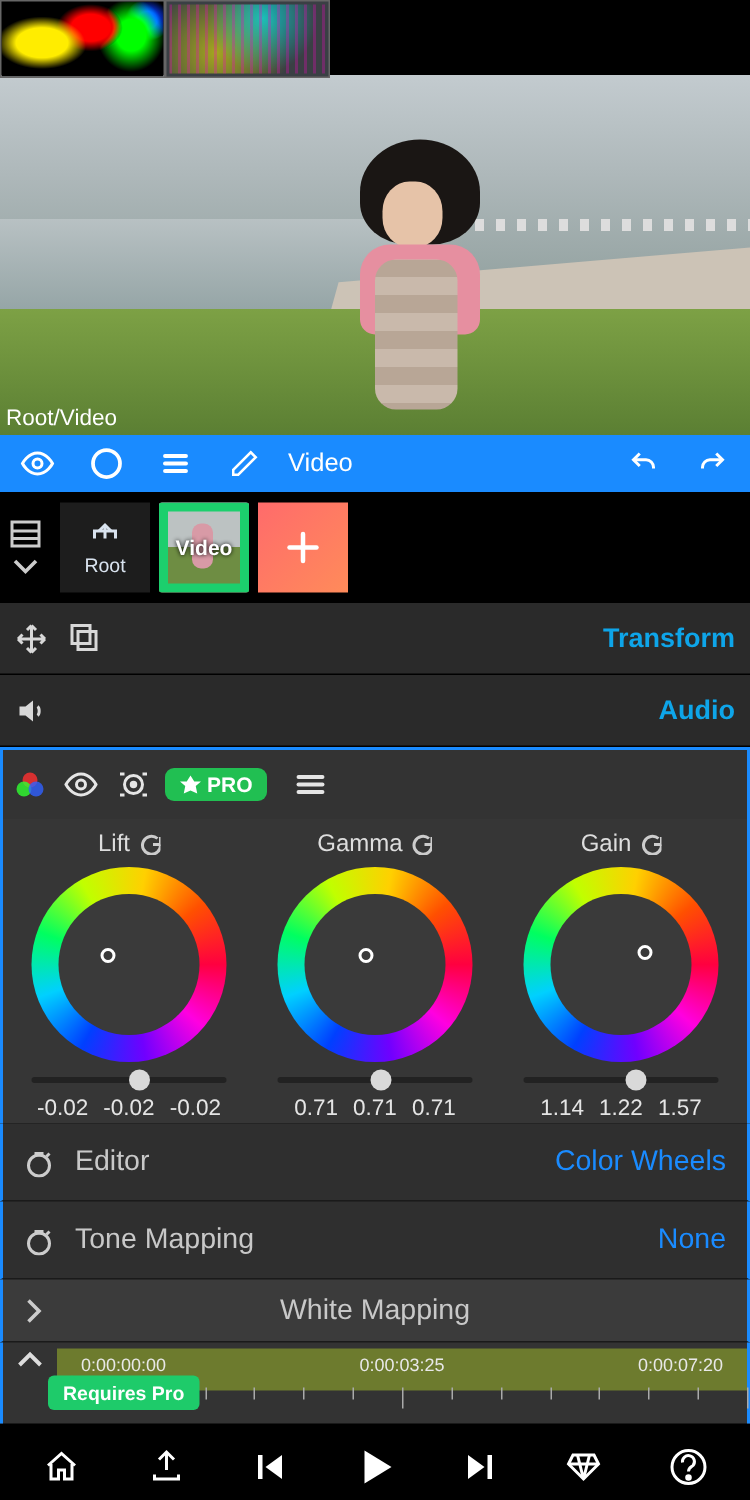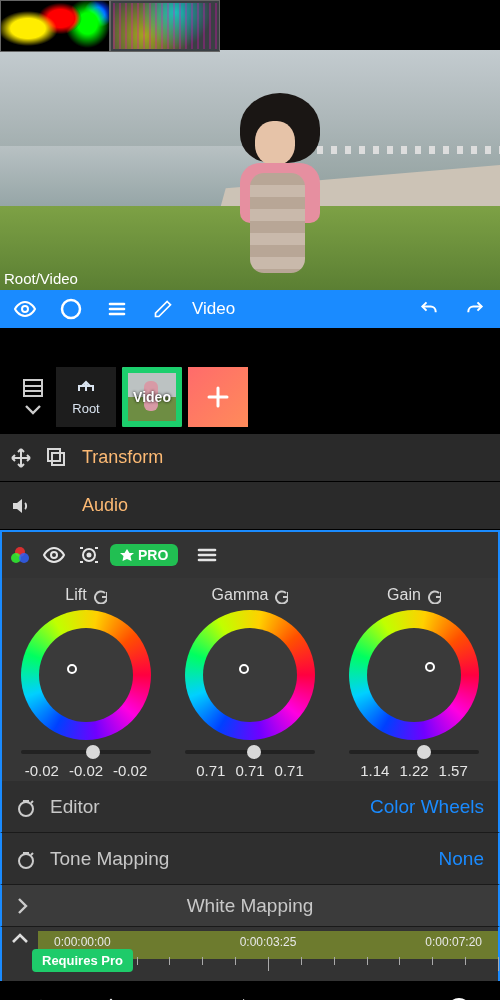--- a/index.html
+++ b/index.html
@@ -104,22 +104,21 @@
     color: #fff;
   }
   .tb-label { color:#fff; font-size:17px; margin-left:4px; flex:1; }
 
   svg { display:block; }
 
   
   .clipstrip {
     height: 74px; background:#000;
     display:flex; align-items:center; gap:6px;
-    padding-left:16px;
-    margin-top:32px;
+    padding-left:0;
   }
   .strip-left {
     width:34px; display:flex; flex-direction:column; align-items:center;
     gap:6px; color:#ccc;
   }
   .root-cell {
     width:60px; height:60px; background:#1d1d1d;
     display:flex; flex-direction:column; align-items:center; justify-content:center;
     gap:2px; color:#d9e3ef; font-size:13px;
   }
@@ -148,21 +147,21 @@
   }
 
   
   .prop-row {
     height:48px; background:#2a2a2a;
     display:flex; align-items:center;
     border-bottom:1px solid #000;
     padding:0 10px; font-size:18px;
   }
   .prop-row .pr-icons { display:flex; gap:14px; width:72px; color:#d8d8d8; }
-  .prop-row .pr-label { flex:1; text-align:left; color:#fdba74; }
+  .prop-row .pr-label { flex:1; text-align:right; color:#0ea5e9;font-weight:bold; }
 
   
   .panel {
     background:#363636;
     border:2px solid #1a8bff;
     border-bottom:none;
   }
   .panel-header {
     height:46px; display:flex; align-items:center;
     padding:0 8px; gap:10px; background:#333;
@@ -174,21 +173,21 @@
     display:flex; align-items:center; gap:4px; font-size:14px; font-weight:700;
   }
   .wheels-row {
     display:flex; justify-content:space-around;
     padding:8px 2px 2px;
   }
   .wheel-col {
     display:flex; flex-direction:column; align-items:center;
     width:158px;
   }
-  .wheel-name { font-size:16px; color:#ddd; display:flex; align-items:flex-end; gap:6px; margin-bottom:6px;}
+  .wheel-name { font-size:16px; color:#ddd; display:flex; align-items:center; gap:6px; margin-bottom:6px;}
   .wheel {
     width:130px; height:130px; border-radius:50%;
     background: conic-gradient(from 90deg, #ff0040, #ff00e0, #7000ff, #0040ff, #00d0ff, #00ff60, #c0ff00, #ffd000, #ff5000, #ff0040);
     position:relative;
   }
   .wheel::after {
     content:""; position:absolute; inset:18px; border-radius:50%;
     background:#3a3a3a;
   }
   .wheel .dot {

